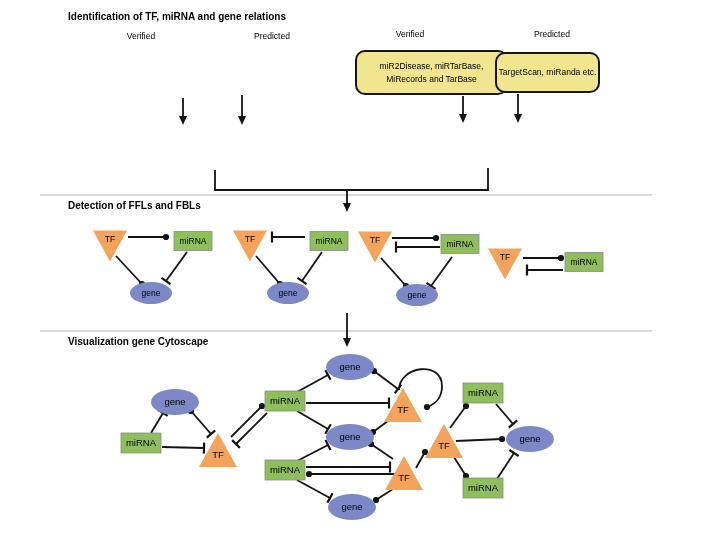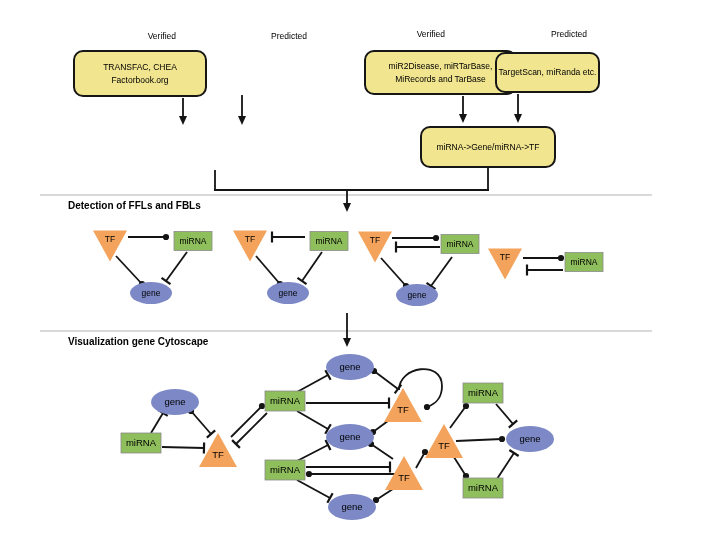--- a/index.html
+++ b/index.html
@@ -1,21 +1,21 @@
 <!DOCTYPE html>
 <html><head>
 <meta charset="utf-8">
 <style>
   html,body{margin:0;padding:0;background:#fff;}
   .canvas{position:relative;width:720px;height:540px;background:#ffffff;overflow:hidden;
           font-family:"Liberation Sans",sans-serif;color:#000;}
   #diagram{position:absolute;left:0;top:0;z-index:1;}
   #diagram text{font-family:"Liberation Sans",sans-serif;}
   .sec-title{position:absolute;z-index:2;font-weight:bold;font-size:10px;white-space:nowrap;}
-  .col-label{position:absolute;z-index:2;font-size:8.5px;width:70px;text-align:right;white-space:nowrap;}
+  .col-label{position:absolute;z-index:2;font-size:8.5px;width:70px;text-align:center;white-space:nowrap;}
   .ybox{position:absolute;z-index:2;background:#F1E58F;border:2px solid #161616;border-radius:10px;
         display:flex;flex-direction:column;align-items:center;justify-content:center;
         font-size:8.5px;line-height:1.5;text-align:center;box-sizing:border-box;white-space:nowrap;}
 </style>
 </head>
 <body>
 
 <div class="canvas">
   <svg id="diagram" width="720" height="540">
       <line x1="40" y1="195" x2="652" y2="195" stroke="#b3b3b3" stroke-width="1"></line>
@@ -152,36 +152,30 @@
       <rect x="463" y="383" width="40" height="20" fill="#8FBE5C" stroke="#8a8a8a" stroke-width="0.8"></rect>
       <text x="483" y="396" text-anchor="middle" font-size="9.5" fill="#000">miRNA</text>
       <polygon points="444,424 463,458 425,458" fill="#F3A35B"></polygon>
       <text x="444" y="449" text-anchor="middle" font-size="9.5" fill="#000">TF</text>
       <ellipse cx="530" cy="439" rx="24" ry="13" fill="#7C89C6"></ellipse>
       <text x="530" y="442" text-anchor="middle" font-size="9.5" fill="#000">gene</text>
       <rect x="463" y="478" width="40" height="20" fill="#8FBE5C" stroke="#8a8a8a" stroke-width="0.8"></rect>
       <text x="483" y="491" text-anchor="middle" font-size="9.5" fill="#000">miRNA</text>
     </svg>
 
+  <div class="sec-title" style="left:68px;top:11px">Identification of TF, miRNA and gene relations</div>
   <div class="sec-title" style="left:68px;top:200px">Detection of FFLs and FBLs</div>
   <div class="sec-title" style="left:68px;top:336px">Visualization gene Cytoscape</div>
 
   <div class="col-label" style="left:106px;top:31px">Verified</div>
   <div class="col-label" style="left:237px;top:31px">Predicted</div>
   <div class="col-label" style="left:375px;top:29px">Verified</div>
   <div class="col-label" style="left:517px;top:29px">Predicted</div>
 
-  <div class="ybox" style="left:73px;top:50px;width:134px;height:47px">
-    <div>TRANSFAC, CHEA</div>
-    <div>Factorbook.org</div>
-  </div>
-  <div class="ybox" style="left:364px;top:50px;width:153px;height:45px">
+  <div class="ybox" style="left:355px;top:50px;width:153px;height:45px">
     <div>miR2Disease, miRTarBase,</div>
     <div>MiRecords and TarBase</div>
   </div>
   <div class="ybox" style="left:495px;top:52px;width:105px;height:41px">
     <div>TargetScan, miRanda etc.</div>
   </div>
 
-  <div class="ybox" style="left:420px;top:126px;width:136px;height:42px">
-    <div>miRNA-&gt;Gene/miRNA-&gt;TF</div>
-  </div>
 </div>
 
 </body></html>

